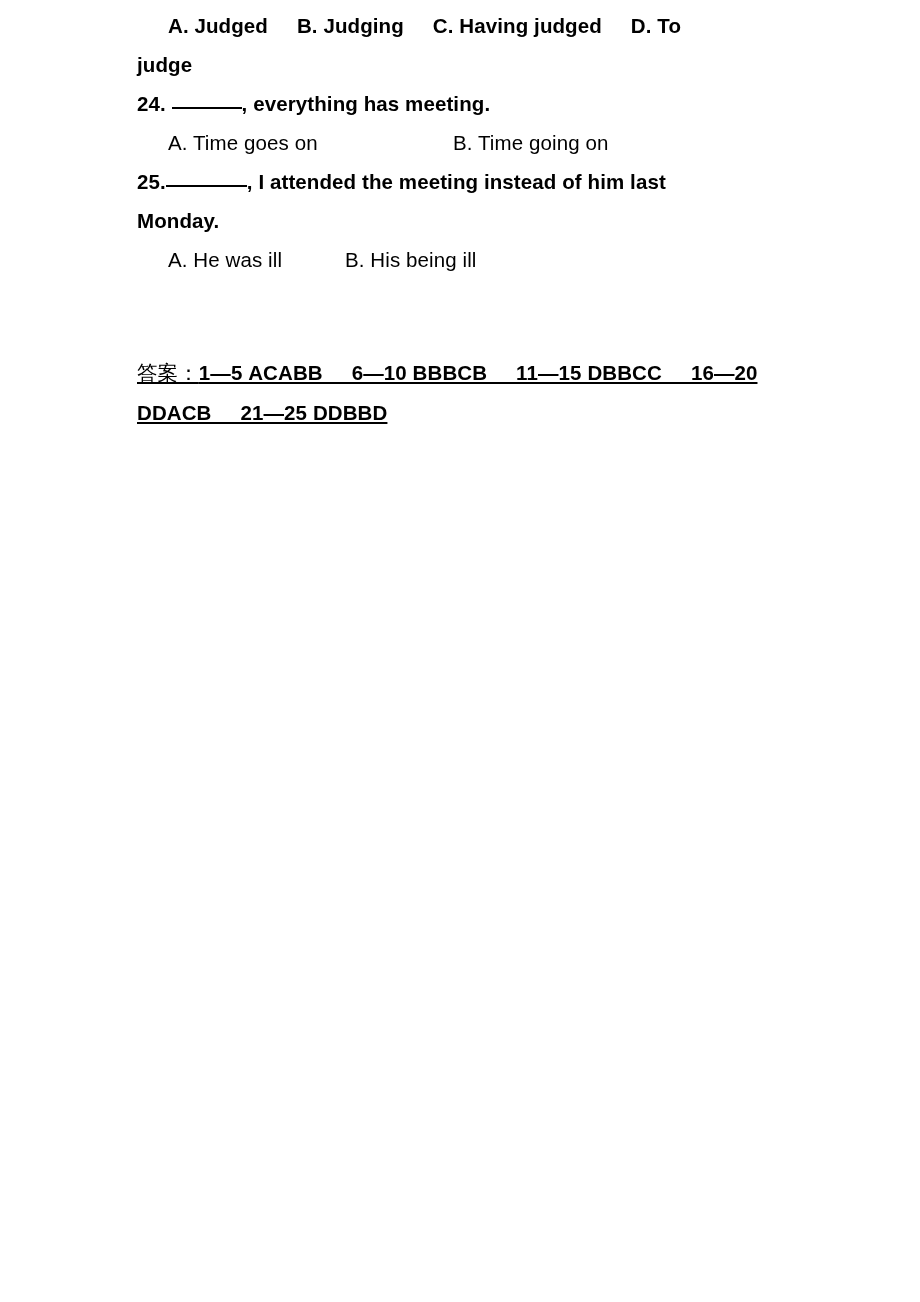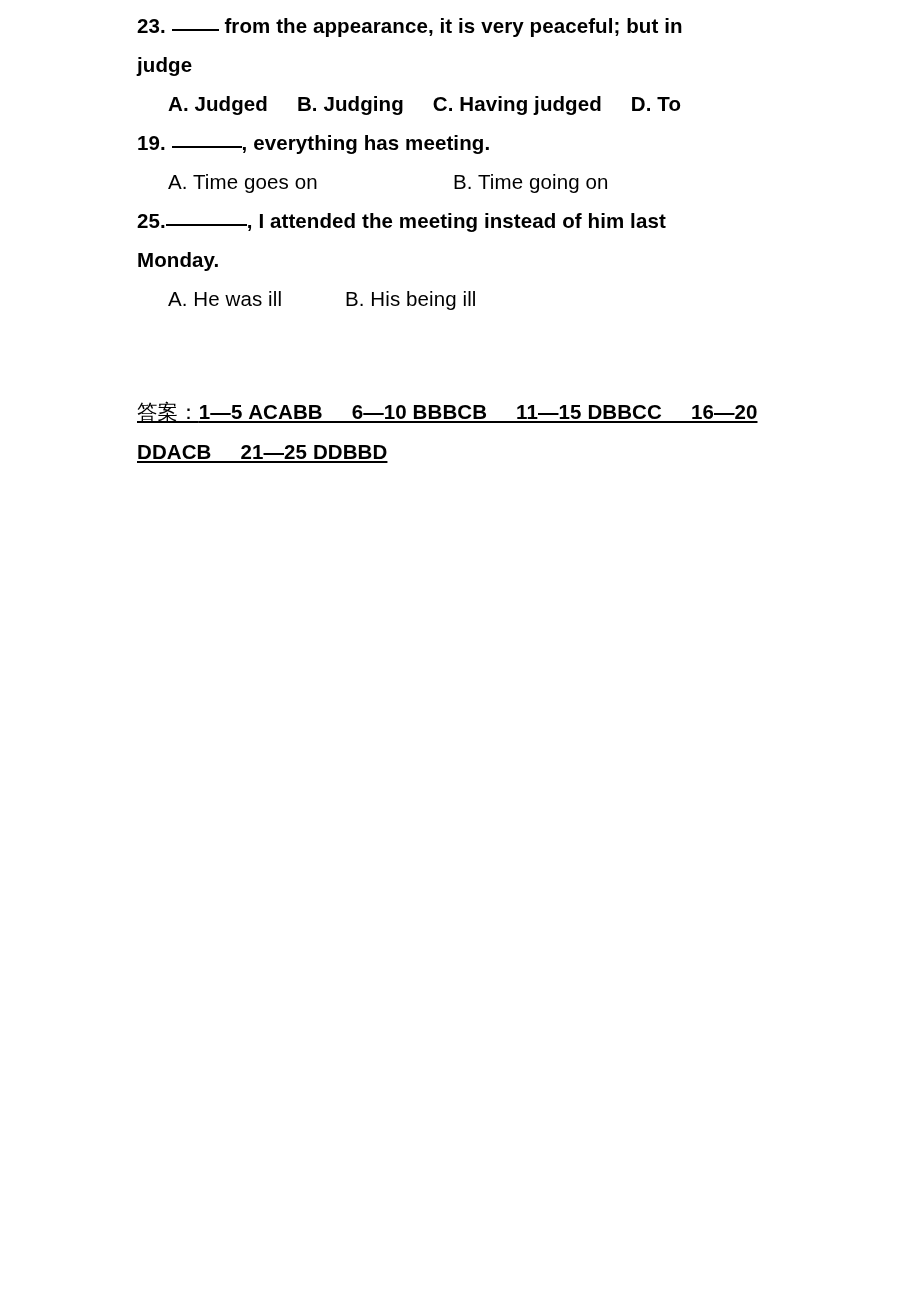--- a/index.html
+++ b/index.html
@@ -93,28 +93,27 @@
     font-family: "DejaVu Sans", "Liberation Sans", sans-serif;
     font-weight: normal;
   }
 </style>
 </head>
 <body>
 
 <div class="page">
   <div class="doc-body">
 
-    <div class="line"><span>23.</span><span> </span><span class="blank short"></span><span> from the appearance, it is very peaceful; but in</span></div>
 
+
+    <div class="line indent">A. Judged     B. Judging     C. Having judged     D. To</div>
 
     <div class="line">judge</div>
 
-    <div class="line indent">A. Judged     B. Judging     C. Having judged     D. To</div>
-
-    <div class="line"><span>19.</span><span> </span><span class="blank medium"></span><span>, everything has meeting.</span></div>
+    <div class="line"><span>24.</span><span> </span><span class="blank medium"></span><span>, everything has meeting.</span></div>
 
     <div class="optrow"><span>A. Time goes on</span><span class="col2 c24">B. Time going on</span></div>
 
 
     <div class="line"><span>25.</span><span class="blank long"></span><span>, I attended the meeting instead of him last</span></div>
 
     <div class="line">Monday.</div>
 
     <div class="optrow"><span>A. He was ill</span><span class="col2 c25">B. His being ill</span></div>
 

